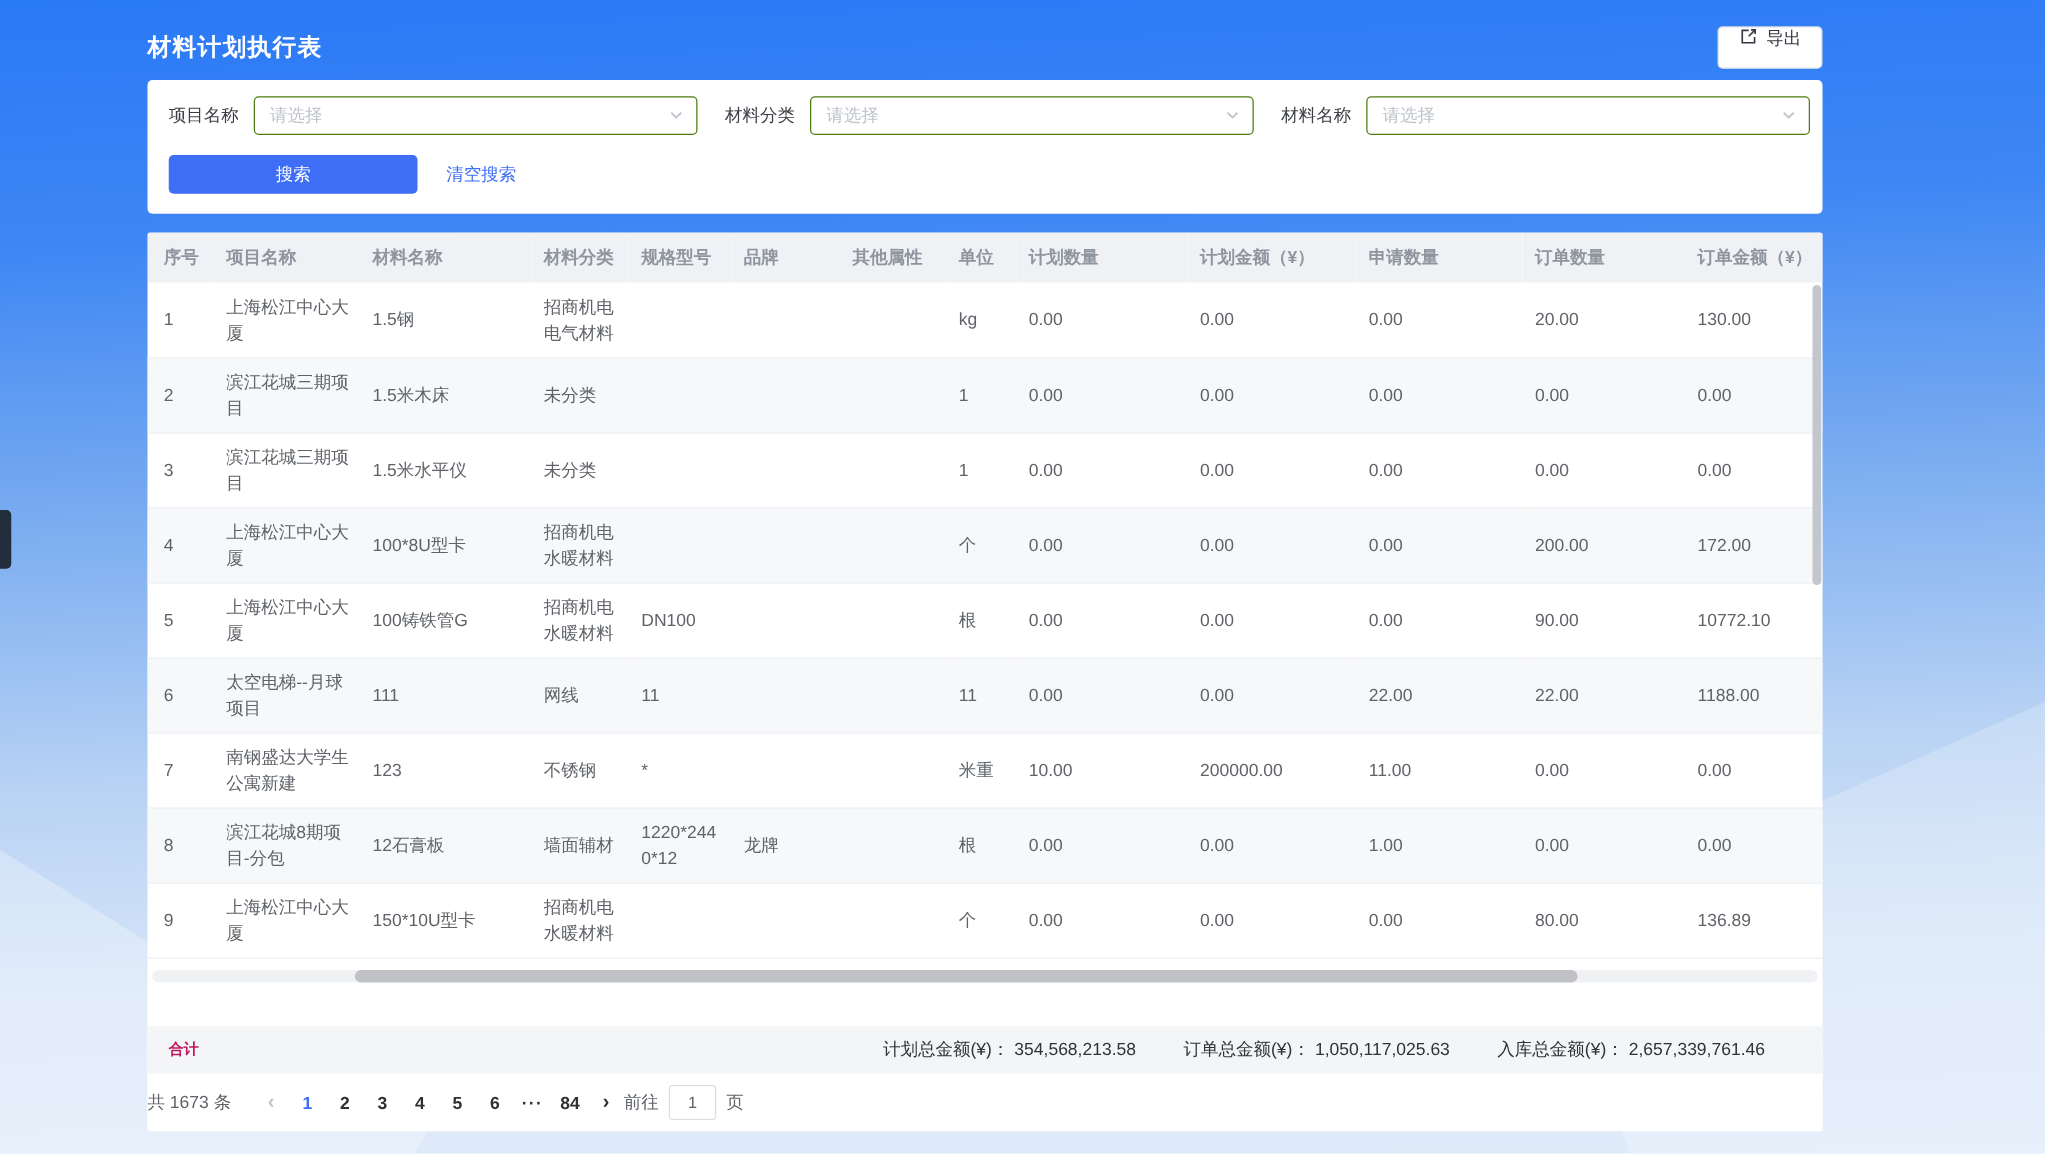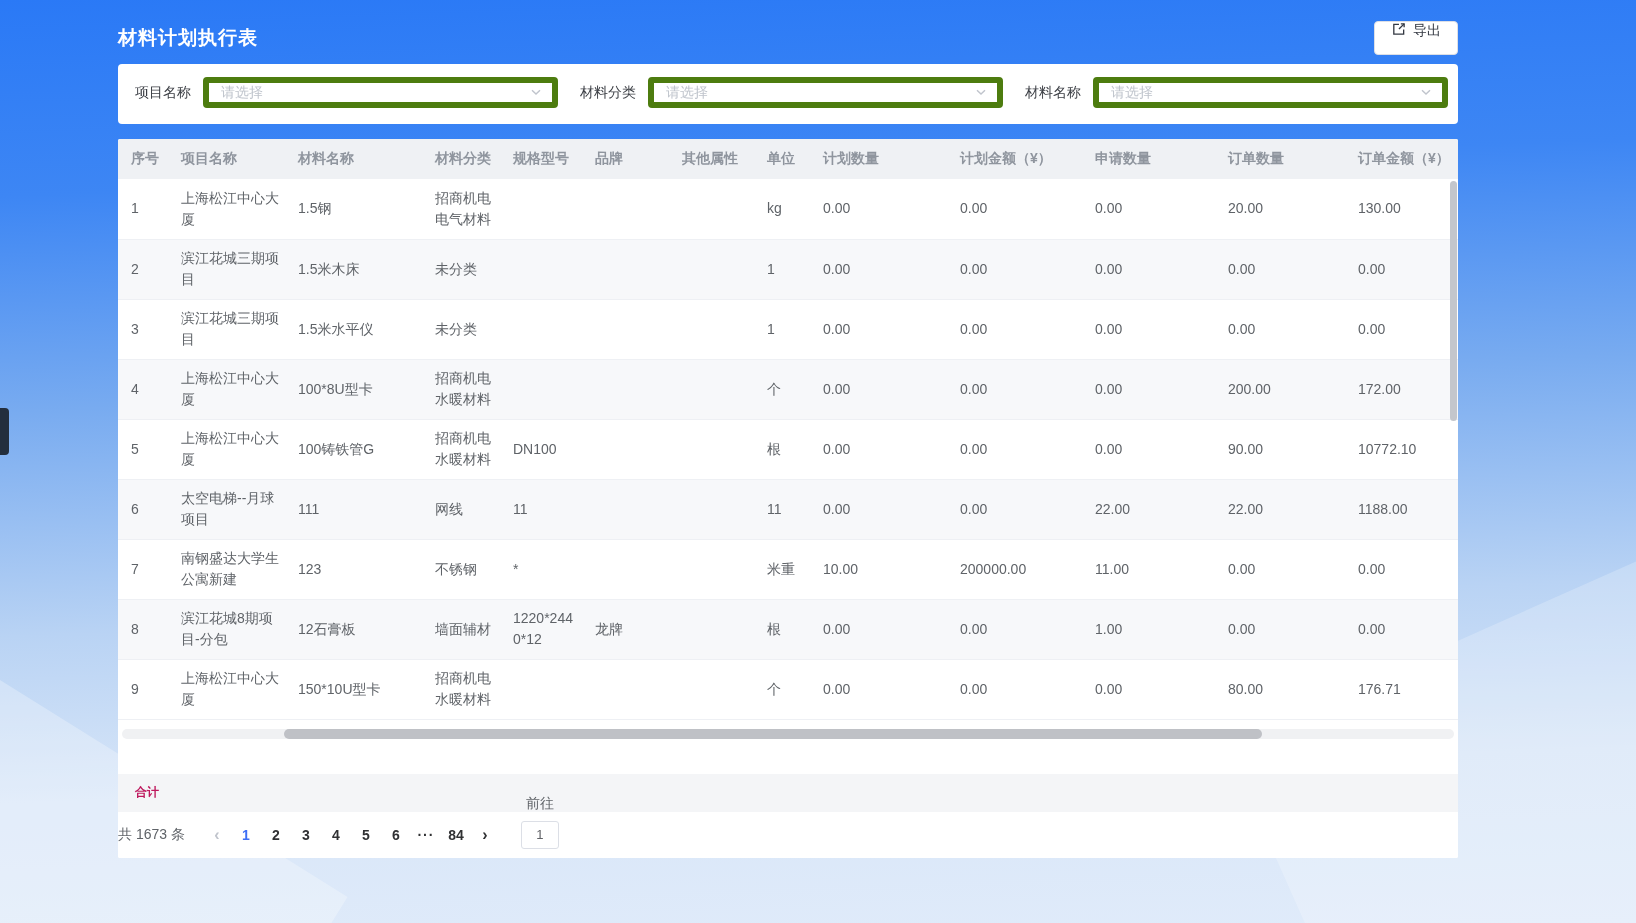--- a/index.html
+++ b/index.html
@@ -23,21 +23,21 @@
   .export-btn { display:flex; align-items:flex-start; gap:7px; height:34px; padding:0 16px; background:#ffffff;
     border:1px solid #dcdfe6; border-radius:4px; font-size:14px; color:#333842; cursor:pointer; font-family:inherit; }
   .export-btn svg { display:block; }
 
   
   .filter-card { margin-top:12px; background:#ffffff; border-radius:4px; padding:13px 17px 16px 17px; }
   .filter-row { display:flex; align-items:center; gap:0; }
   .filter-field { display:flex; align-items:center; margin-right:22px; }
   .filter-field:last-child { margin-right:0; }
   .filter-label { color:#3c3f45; font-size:14px; margin-right:12px; white-space:nowrap; }
-  .select-box { position:relative; width:355px; height:31px; border:6px solid #4d7c0f; border-radius:4px;
+  .select-box { position:relative; width:355px; height:31px; border:1px solid #4d7c0f; border-radius:4px;
     background:#fff; display:flex; align-items:center; padding:0 28px 0 12px; cursor:pointer; }
   .select-placeholder { color:#bfc4cc; font-size:14px; }
   .select-box .chevron { position:absolute; right:10px; top:50%; transform:translateY(-50%); }
   .actions-row { display:flex; align-items:center; margin-top:16px; }
   .search-btn { width:199px; height:31px; background:#3d6ef5; color:#fff; border:none; border-radius:4px;
     font-size:14px; cursor:pointer; font-family:inherit; }
   .clear-link { margin-left:23px; color:#3d6ef5; font-size:14px; cursor:pointer; text-decoration:none; }
 
   
   .table-card { position:relative; margin-top:15px; background:#ffffff; border-radius:2px; overflow:hidden; }
@@ -62,21 +62,21 @@
   .summary-item .val { margin-left:4px; }
 
   .pagination { display:flex; align-items:center; height:46px; background:#fff; gap:0; }
   .pg-total { color:#5f6368; margin-right:18px; }
   .pg-arrow { width:28px; text-align:center; font-size:16px; font-weight:bold; cursor:pointer; color:#303133; }
   .pg-arrow.disabled { color:#c0c4cc; cursor:default; }
   .pg-pages { display:flex; list-style:none; align-items:center; }
   .pg-page { min-width:30px; text-align:center; padding:0 2px; font-weight:bold; color:#303133; cursor:pointer; }
   .pg-page.current { color:#3d6ef5; cursor:default; }
   .pg-page.more { letter-spacing:1px; }
-  .pg-goto { display:flex; align-items:center; margin-left:22px; color:#5f6368; gap:8px;flex-direction:column; }
+  .pg-goto { display:flex; align-items:center; color:#5f6368; gap:8px; }
   .pg-goto input { width:38px; height:28px; border:1px solid #dcdfe6; border-radius:3px; text-align:center;
     font-size:13px; color:#606266; font-family:inherit; }
 </style>
 </head>
 <body>
 
 <div class="page">
   <div class="deco deco-1"></div>
   <div class="deco deco-2"></div>
   <div class="drawer-handle"></div>
@@ -120,20 +120,24 @@
           <div class="filter-field">
             <span class="filter-label">材料名称</span>
             <div class="select-box">
               <span class="select-placeholder">请选择</span>
               <span class="chevron"><svg width="12" height="12" viewBox="0 0 12 12" fill="none" stroke="#c0c4cc" stroke-width="1.4">
                   <path d="M2 4.2 L6 8 L10 4.2"></path>
                 </svg></span>
             </div>
           </div>
         </div>
+      <div class="actions-row">
+        <button class="search-btn">搜索</button>
+        <a class="clear-link">清空搜索</a>
+      </div>
     </div>
 
     <div class="table-card">
       <table>
         <colgroup id="cols">
             <col style="width: 53px;">
             <col style="width: 117px;">
             <col style="width: 137px;">
             <col style="width: 78px;">
             <col style="width: 82px;">
@@ -290,34 +294,39 @@
               <td>150*10U型卡</td>
               <td>招商机电水暖材料</td>
               <td></td>
               <td></td>
               <td></td>
               <td>个</td>
               <td>0.00</td>
               <td>0.00</td>
               <td>0.00</td>
               <td>80.00</td>
-              <td>176.71</td>
+              <td>136.89</td>
             </tr>
           </tbody>
       </table>
 
       <div class="scroll-gap">
         <div class="hscroll-track">
           <div class="hscroll-thumb"></div>
         </div>
       </div>
       <div class="vscroll-thumb"></div>
 
       <div class="summary-row">
         <span class="summary-total">合计</span>
+        <div class="summary-items" id="summary-items">
+            <span class="summary-item"><span>计划总金额(¥)：</span><span class="val">354,568,213.58</span></span>
+            <span class="summary-item"><span>订单总金额(¥)：</span><span class="val">1,050,117,025.63</span></span>
+            <span class="summary-item"><span>入库总金额(¥)：</span><span class="val">2,657,339,761.46</span></span>
+          </div>
       </div>
 
       <div class="pagination">
         <span class="pg-total">共 1673 条</span>
         <span class="pg-arrow disabled">‹</span>
         <ul class="pg-pages" id="pg-pages">
             <li class="pg-page current">1</li>
             <li class="pg-page">2</li>
             <li class="pg-page">3</li>
             <li class="pg-page">4</li>

